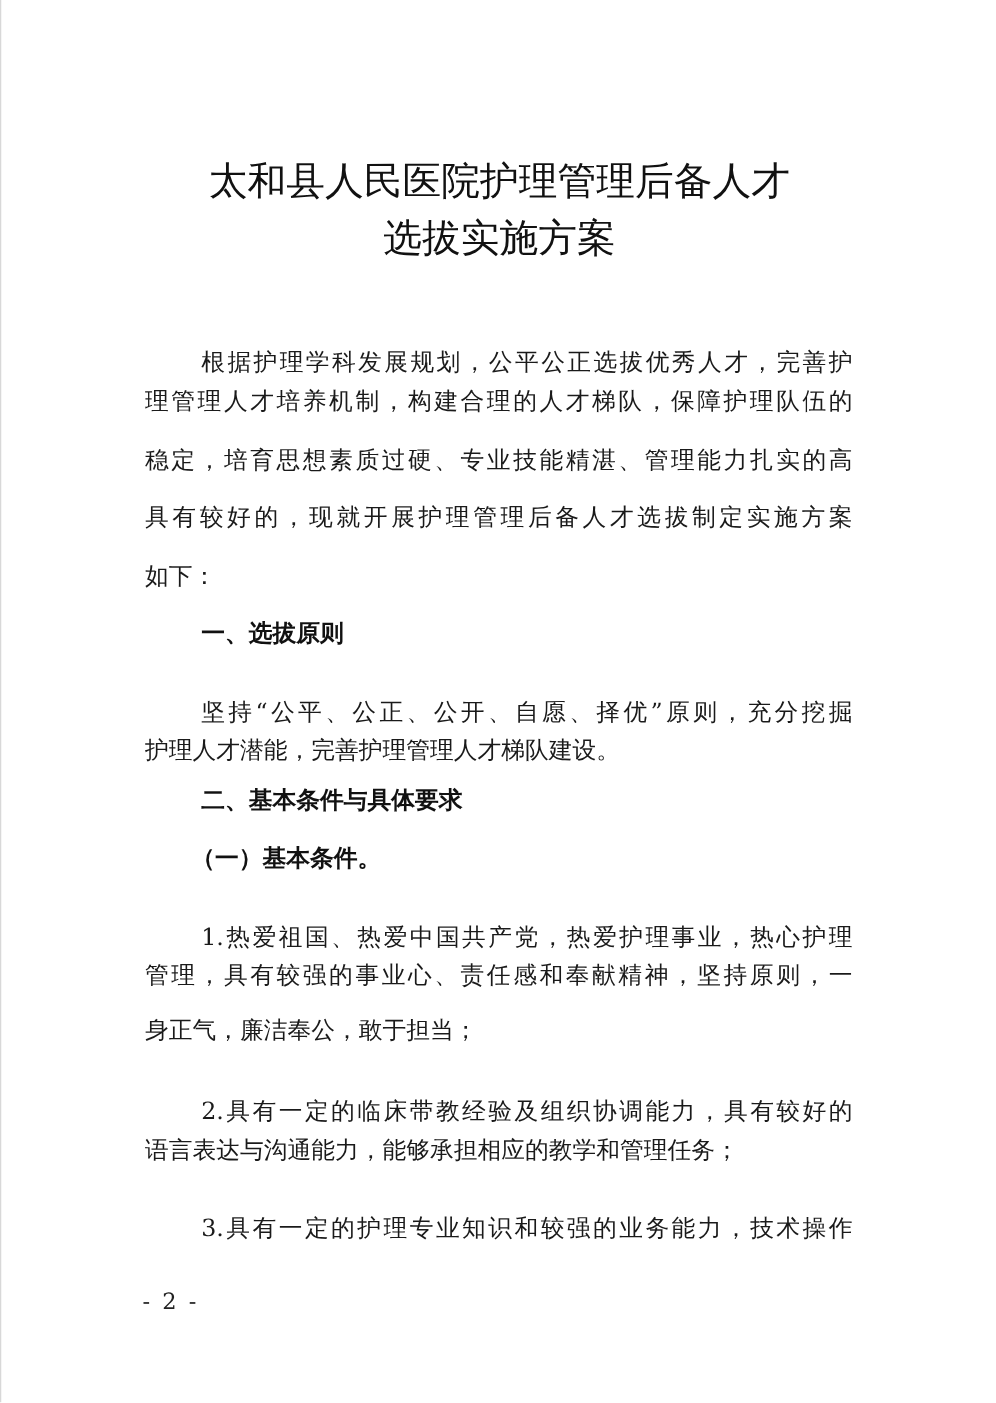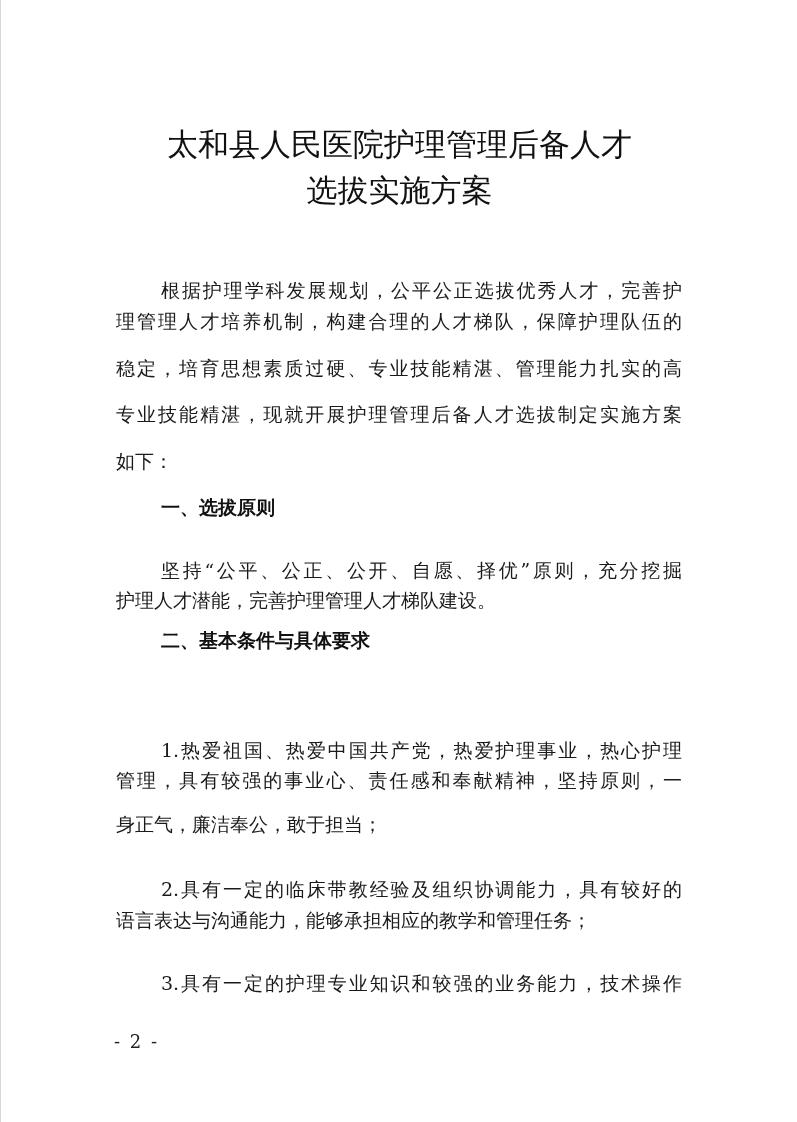--- a/index.html
+++ b/index.html
@@ -84,28 +84,29 @@
 <body>
 
 <div class="page">
 
   <h1 class="title l1">太和县人民医院护理管理后备人才</h1>
   <h1 class="title l2">选拔实施方案</h1>
 
   <p class="line indent" style="top:262px">根据护理学科发展规划，公平公正选拔优秀人才，完善护</p>
   <p class="line" style="top:356px">稳定，培育思想素质过硬、专业技能精湛、管理能力扎实的高</p>
   <p class="line" style="top:309px">理管理人才培养机制，构建合理的人才梯队，保障护理队伍的</p>
-  <p class="line" style="top:402px">专业技能精湛，现就开展护理管理后备人才选拔制定实施方案</p>
+  <p class="line" style="top:402px">具有较好的，现就开展护理管理后备人才选拔制定实施方案</p>
   <p class="line last" style="top:449px">如下：</p>
 
   <h2 class="heading bold" style="top:495px">一、选拔原则</h2>
   <p class="line indent" style="top:542px">坚持“公平、公正、公开、自愿、择优”原则，充分挖掘</p>
   <p class="line last" style="top:588px">护理人才潜能，完善护理管理人才梯队建设。</p>
 
   <h2 class="heading" style="top:628px">二、基本条件与具体要求</h2>
+  <h3 class="heading sub" style="top:675px">（一）基本条件。</h3>
 
   <p class="line indent" style="top:722px">1.热爱祖国、热爱中国共产党，热爱护理事业，热心护理</p>
   <p class="line" style="top:768px">管理，具有较强的事业心、责任感和奉献精神，坚持原则，一</p>
   <p class="line last" style="top:812px">身正气，廉洁奉公，敢于担当；</p>
 
   <p class="line indent" style="top:861px">2.具有一定的临床带教经验及组织协调能力，具有较好的</p>
   <p class="line last" style="top:908px">语言表达与沟通能力，能够承担相应的教学和管理任务；</p>
 
   <p class="line indent" style="top:955px">3.具有一定的护理专业知识和较强的业务能力，技术操作</p>
 

